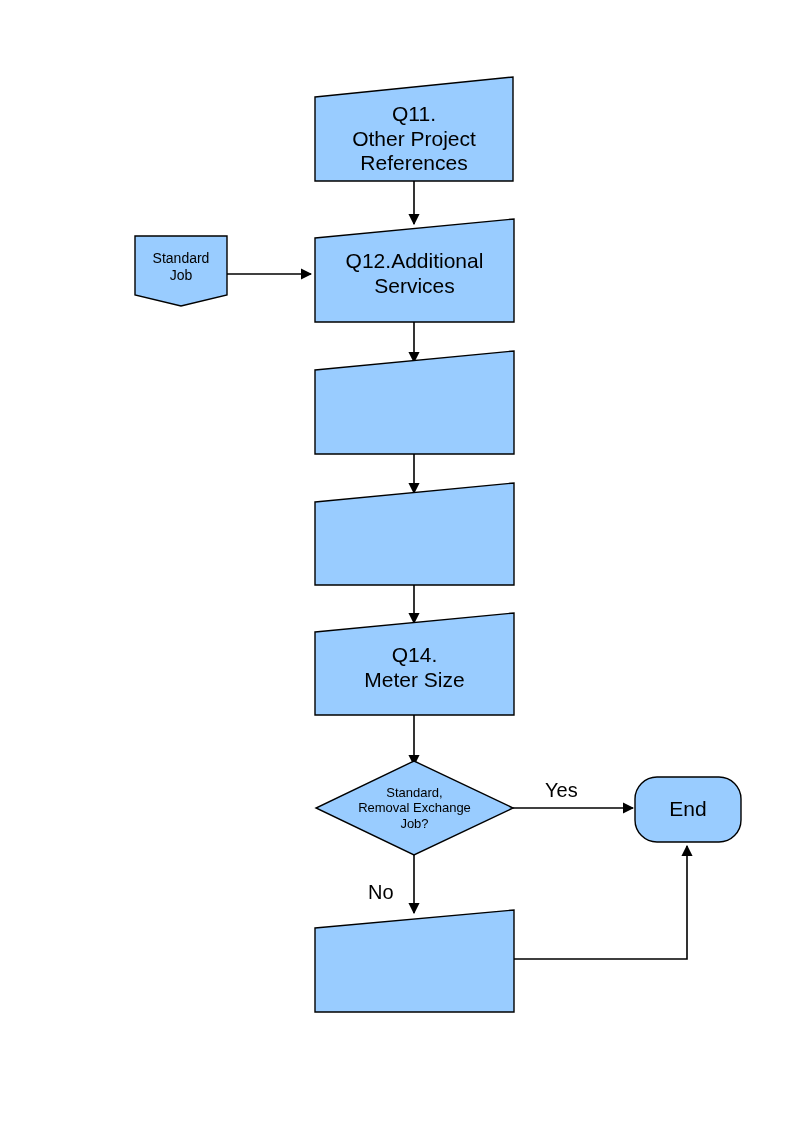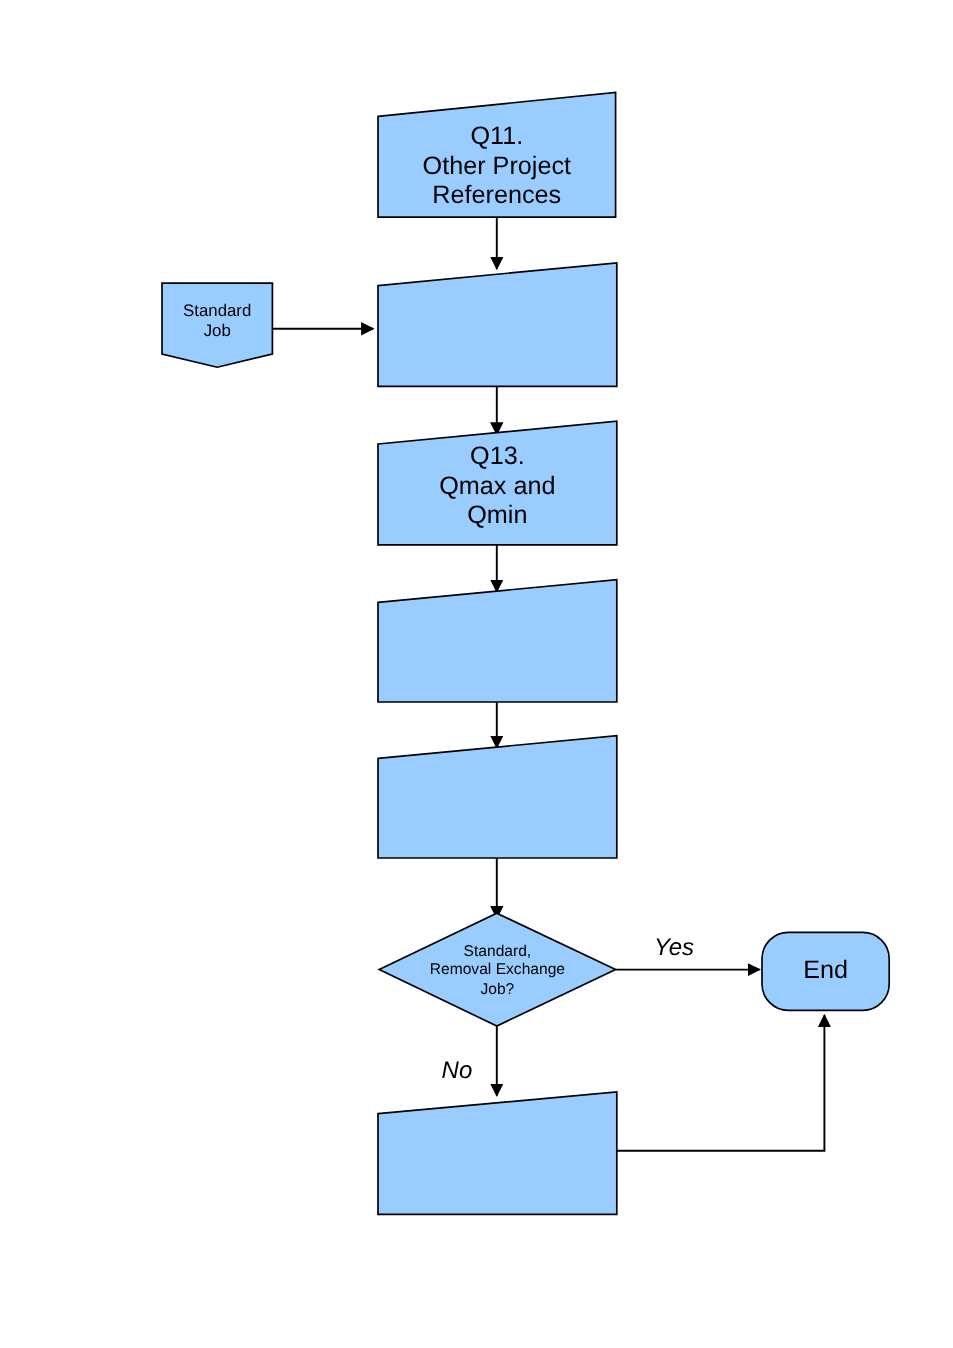--- a/index.html
+++ b/index.html
@@ -40,21 +40,20 @@
   }
   .lbl-lg { font-size: 21px; }
   .lbl-md { font-size: 14px; }
   .lbl-sm { font-size: 13px; }
   .edge-label {
     position: absolute;
     color: #000000;
     font-size: 20px;
     font-family: "Liberation Sans", sans-serif;
     white-space: pre;
-    font-style: italic;
   }
 </style>
 </head>
 <body>
 
 <div id="flowchart-canvas">
 
   <svg class="fc" viewBox="0 0 794 1123" xmlns="http://www.w3.org/2000/svg">
     <defs>
       <marker id="arrow" viewBox="0 0 10 10" refX="9" refY="5" markerWidth="7" markerHeight="7" orient="auto-start-reverse">
@@ -105,26 +104,27 @@
     </g>
   </svg>
 
   <div class="node-label lbl-lg" style="left:274px; top:87px; width:198px; height:84px; display:flex; align-items:center; justify-content:center;">Q11.
 Other Project
 References</div>
 
   <div class="node-label lbl-md" style="left:94px; top:226px; width:92px; height:62px; display:flex; align-items:center; justify-content:center;">Standard
 Job</div>
 
-
-  <div class="node-label lbl-lg" style="left:274px; top:348px; width:199px; height:96px; display:flex; align-items:center; justify-content:center;">Q13.
-Qmax and
-Qmin</div>
+  <div class="node-label lbl-lg" style="left:274px; top:215px; width:199px; height:97px; display:flex; align-items:center; justify-content:center;">Q12.Additional
+Services</div>
 
 
+
+  <div class="node-label lbl-lg" style="left:274px; top:610px; width:199px; height:95px; display:flex; align-items:center; justify-content:center;">Q14.
+Meter Size</div>
 
   <div class="node-label lbl-lg" style="left:594px; top:767px; width:106px; height:65px; display:flex; align-items:center; justify-content:center;">End</div>
 
   <div class="node-label lbl-sm" style="left:275px; top:751px; width:197px; height:94px; display:flex; align-items:center; justify-content:center;">Standard,
 Removal Exchange
 Job?</div>
 
 
   <div class="edge-label" style="left:504px; top:769px;">Yes</div>
 

